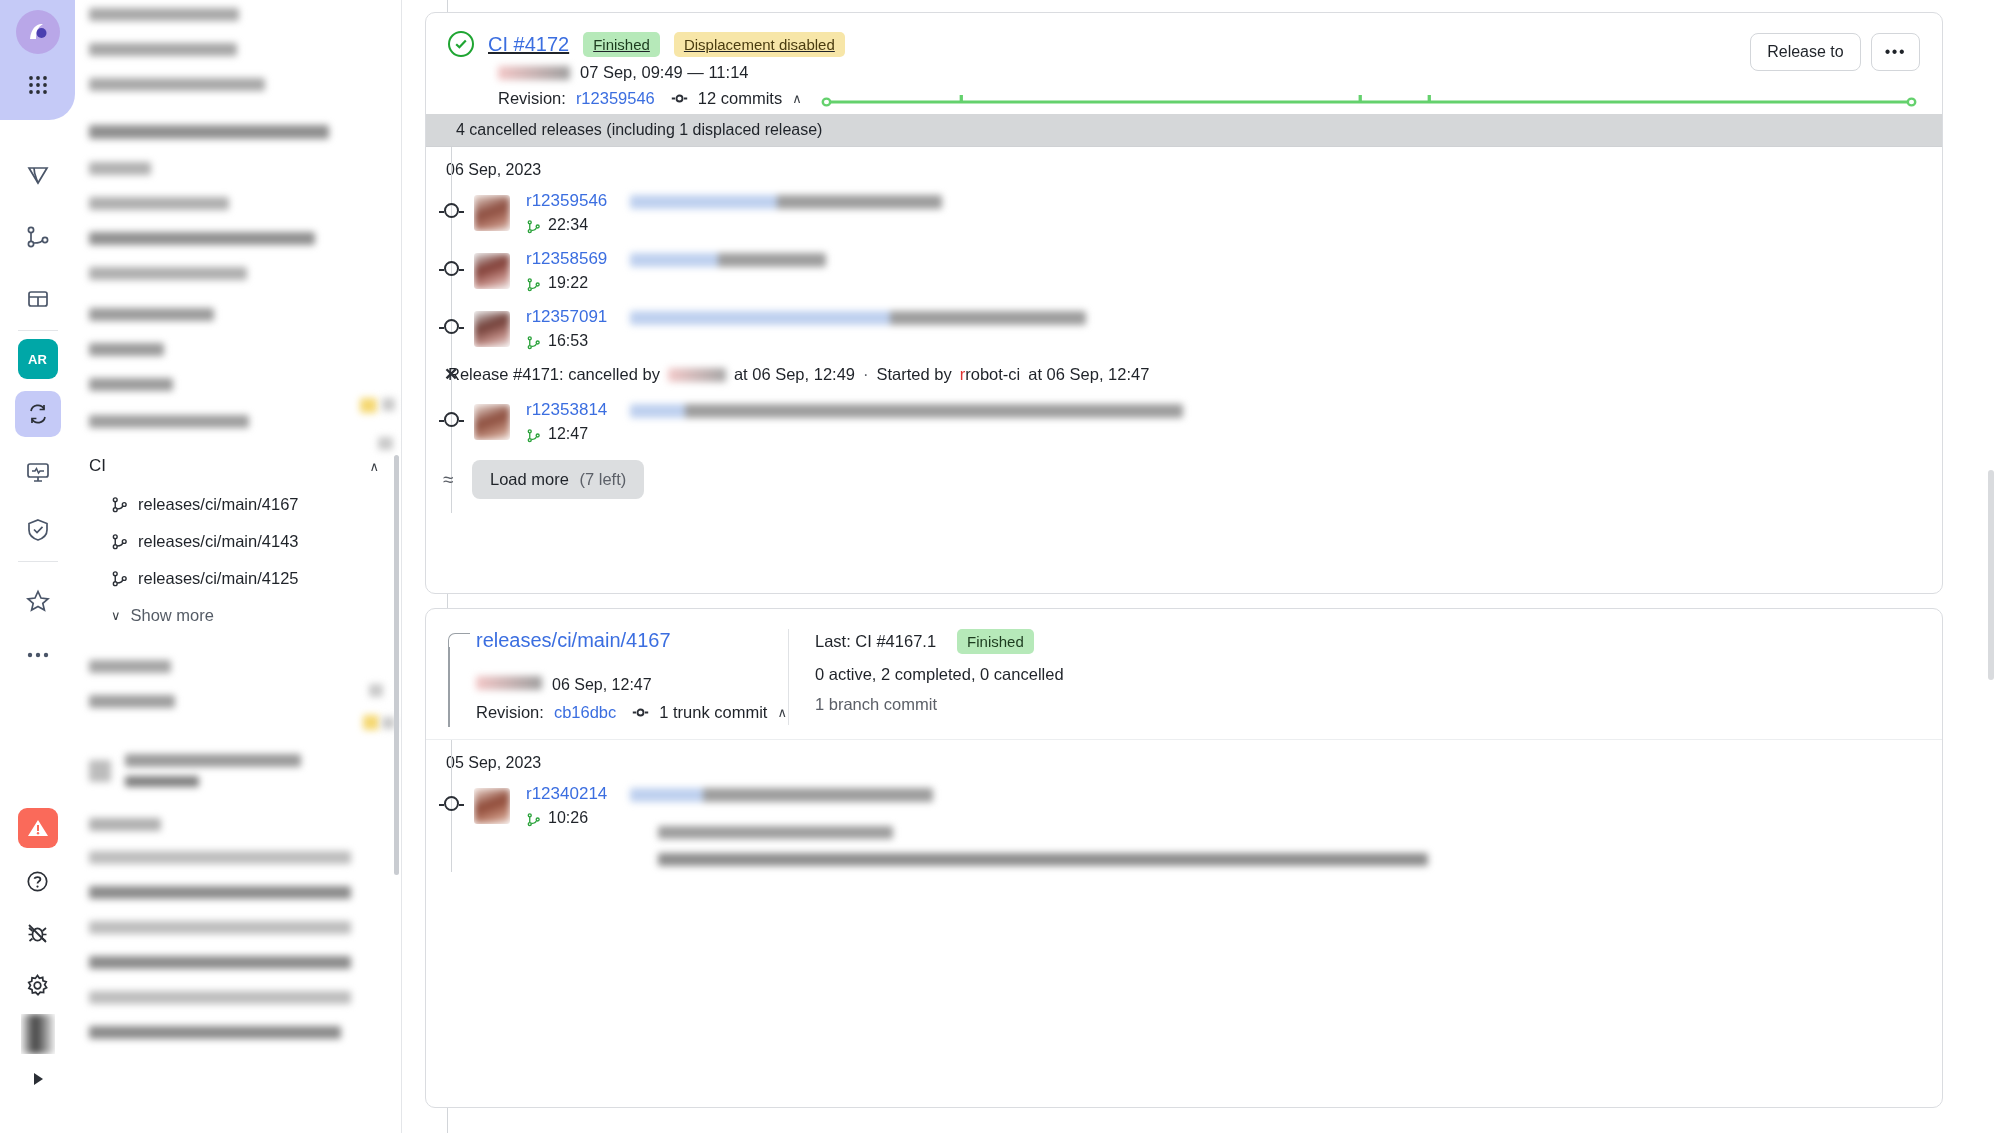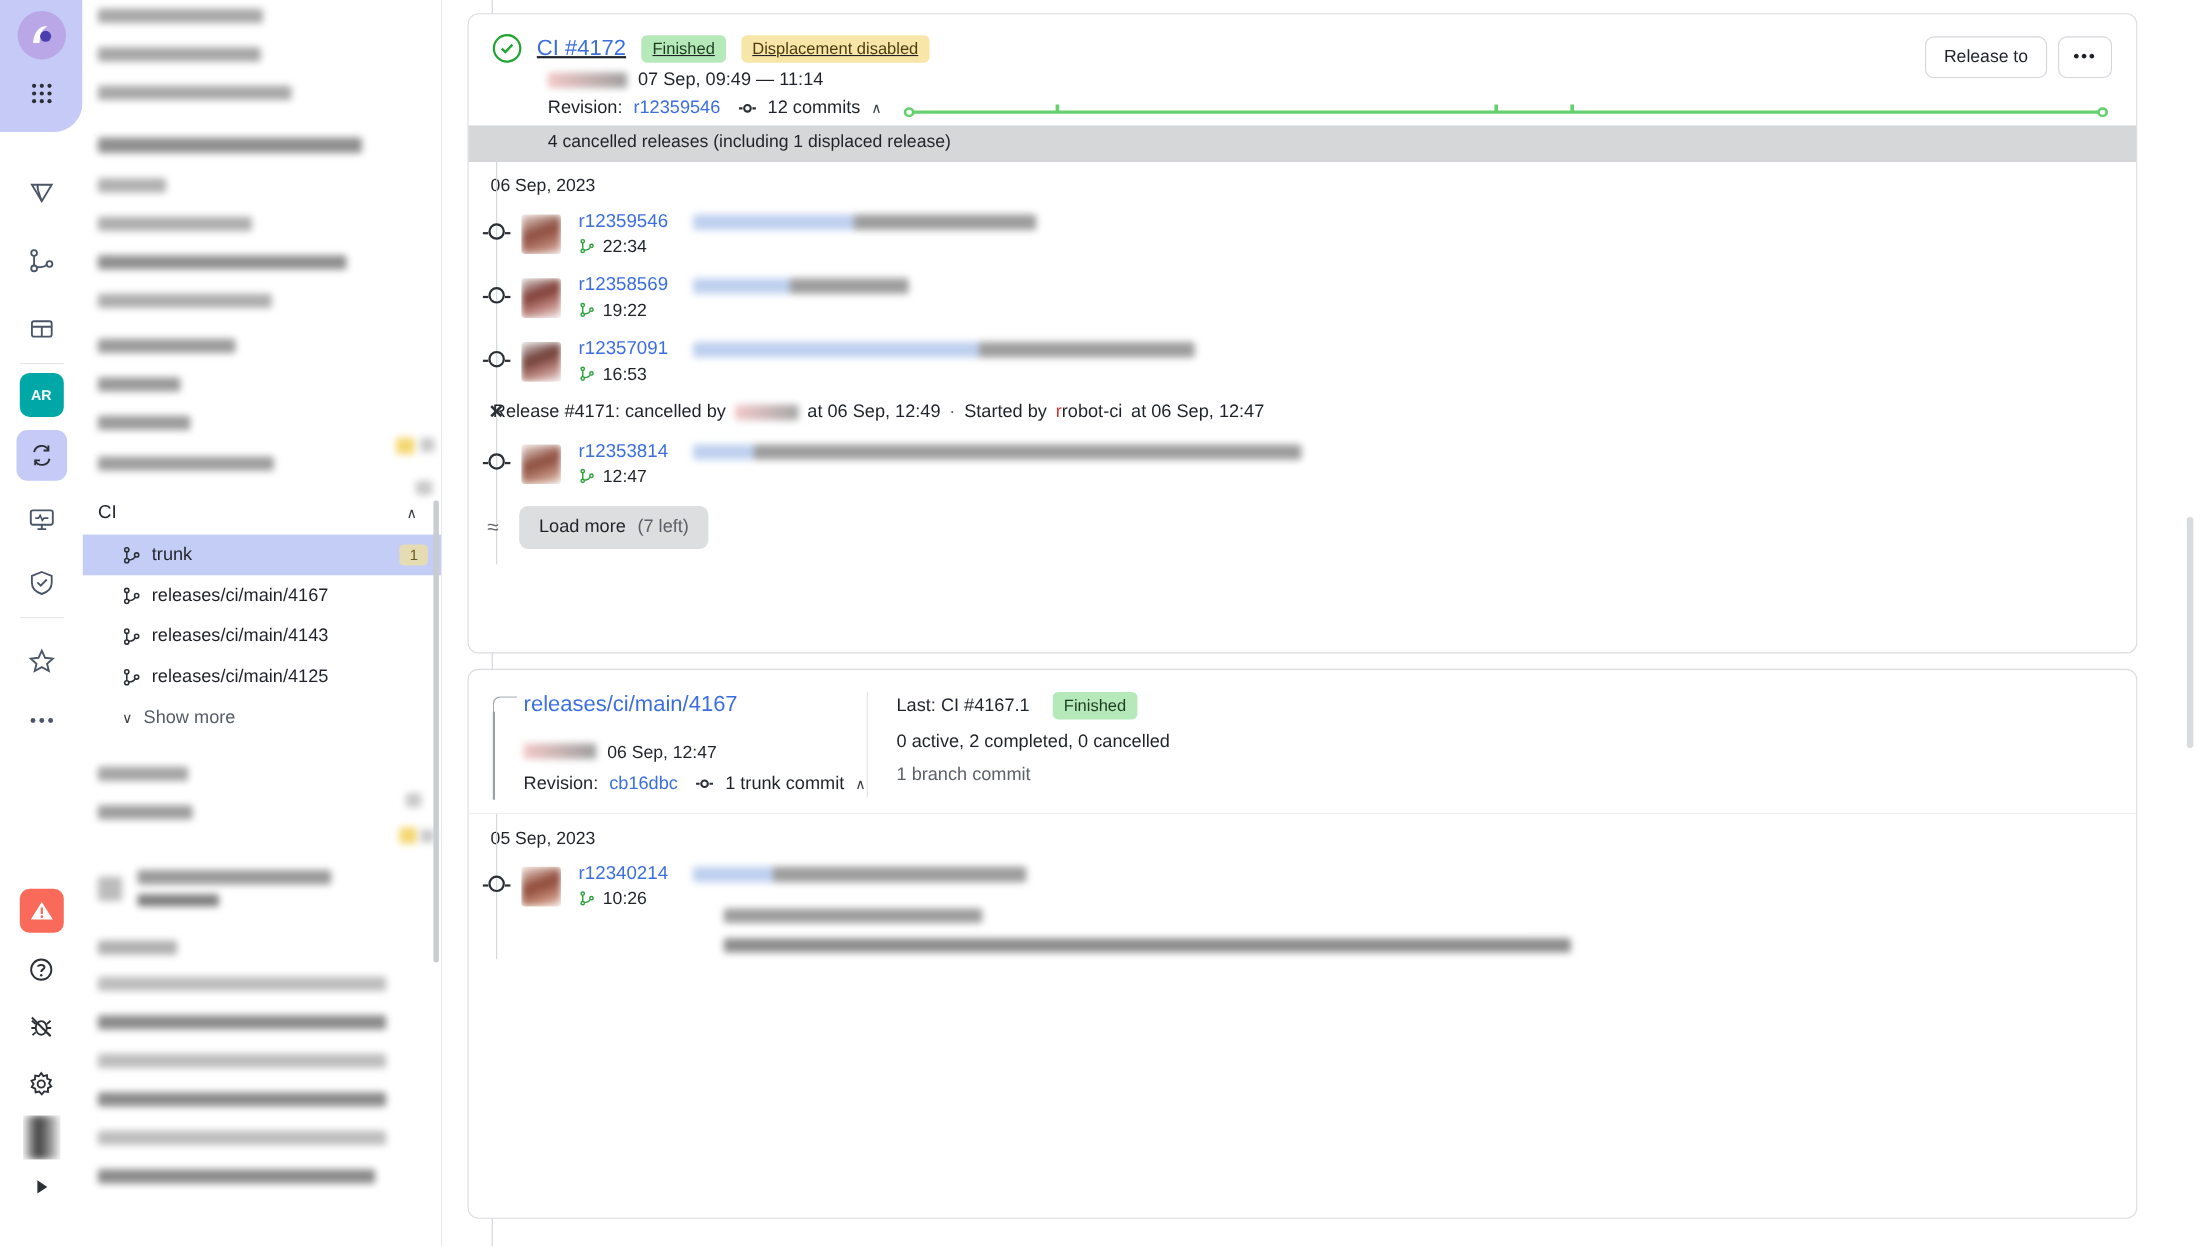--- a/index.html
+++ b/index.html
@@ -115,21 +115,21 @@
   }
   .btn-icon { padding:9px 13px; letter-spacing:1.5px; }
   .meta-line { display:flex; align-items:center; gap:10px; margin-left:50px; margin-top:6px; font-size:16.5px; }
   .rev-line { display:flex; align-items:center; gap:10px; margin-left:50px; margin-top:7px; font-size:16.5px; }
   .lnk { color:#3b6ee0; }
   .chev { font-size:13px; color:#3a3f45; }
   .timeline { position:absolute; left:395px; right:25px; top:80px; height:14px; }
 
   .greybar {
     background:#d5d7d9; color:#1f2329; font-size:16px;
-    padding:7px 0 7px 72px; border-bottom:1px solid #cfd1d4;
+    padding:7px 0 7px 30px; border-bottom:1px solid #cfd1d4;
   }
   .datelabel { font-size:16px; color:#1f2329; padding:14px 0 4px 20px; }
 
   .commit {
     position:relative; display:flex; align-items:flex-start;
     padding:6px 0 6px 20px; min-height:58px;
   }
   .node {
     position:absolute; left:18px; top:20px; width:15px; height:15px;
     border:2px solid #2b2f36; border-radius:50%;
@@ -137,21 +137,21 @@
   .node:before, .node:after {
     content:""; position:absolute; top:50%; width:5px; height:2px; background:#2b2f36;
   }
   .node:before { left:-7px; } .node:after { right:-7px; }
   .inner-spine {
     position:absolute; left:24.5px; top:0; bottom:0; width:1px; background:#d2d5d9;
   }
   .avatar { width:36px;height:36px;border-radius:3px;margin-left:28px;margin-top:6px;flex:0 0 36px; overflow:hidden;}
   .commit-ident { width:104px; margin-left:16px; padding-top:2px; }
   .commit-rev { color:#3b6ee0; font-size:17px; }
-  .commit-time { display:flex;align-items:flex-start;gap:7px;font-size:16px;margin-top:5px;color:#1f2329; }
+  .commit-time { display:flex;align-items:flex-end;gap:7px;font-size:16px;margin-top:5px;color:#1f2329; }
   .msg-area { flex:1; padding-top:6px; }
   .msgline { height:14px; margin-bottom:7px; }
 
   .cancel-row {
     position:relative; display:flex; align-items:center; gap:8px;
     padding:8px 0 8px 20px; font-size:16.5px;
   }
   .x-mark { position:absolute; left:18px; font-weight:bold; font-size:17px; color:#2b2f36; }
   .redlnk { color:#d33; }
   .loadmore-row { position:relative; padding:10px 0 14px 20px; display:flex; align-items:center; gap:14px; }
@@ -333,32 +333,20 @@
       <div class="sb-blur-row blur-soft" style="width:160px;height:13px;background:#9e9e9e;margin-top:24px"></div>
       <div class="blur-soft" style="position:absolute;right:8px;top:22px;width:15px;height:13px;background:#c9c9c9"></div>
     </div>
   </div>
 
   <div class="sb-section-title" style="margin-top:18px">
     <span>CI</span>
     <span class="chev">∧</span>
   </div>
 
-  <div class="sb-item active">
-    <span>
-      <svg width="17" height="17" viewBox="0 0 18 18" fill="none" stroke="#2b2f36" stroke-width="1.5">
-        <circle cx="4.5" cy="4" r="2"></circle>
-          <circle cx="4.5" cy="14.5" r="2"></circle>
-          <circle cx="14" cy="9" r="2"></circle>
-        <path d="M4.5 6 V12.5 M6.5 13.8 C10 13.5 12 12 12.3 10.6"></path>
-      </svg>
-    </span>
-    <span>trunk</span>
-    <span class="sb-badge">1</span>
-  </div>
 
   <div class="sb-item">
     <span>
       <svg width="17" height="17" viewBox="0 0 18 18" fill="none" stroke="#2b2f36" stroke-width="1.5">
         <circle cx="4.5" cy="4" r="2"></circle>
           <circle cx="4.5" cy="14.5" r="2"></circle>
           <circle cx="14" cy="9" r="2"></circle>
         <path d="M4.5 6 V12.5 M6.5 13.8 C10 13.5 12 12 12.3 10.6"></path>
       </svg>
     </span>

